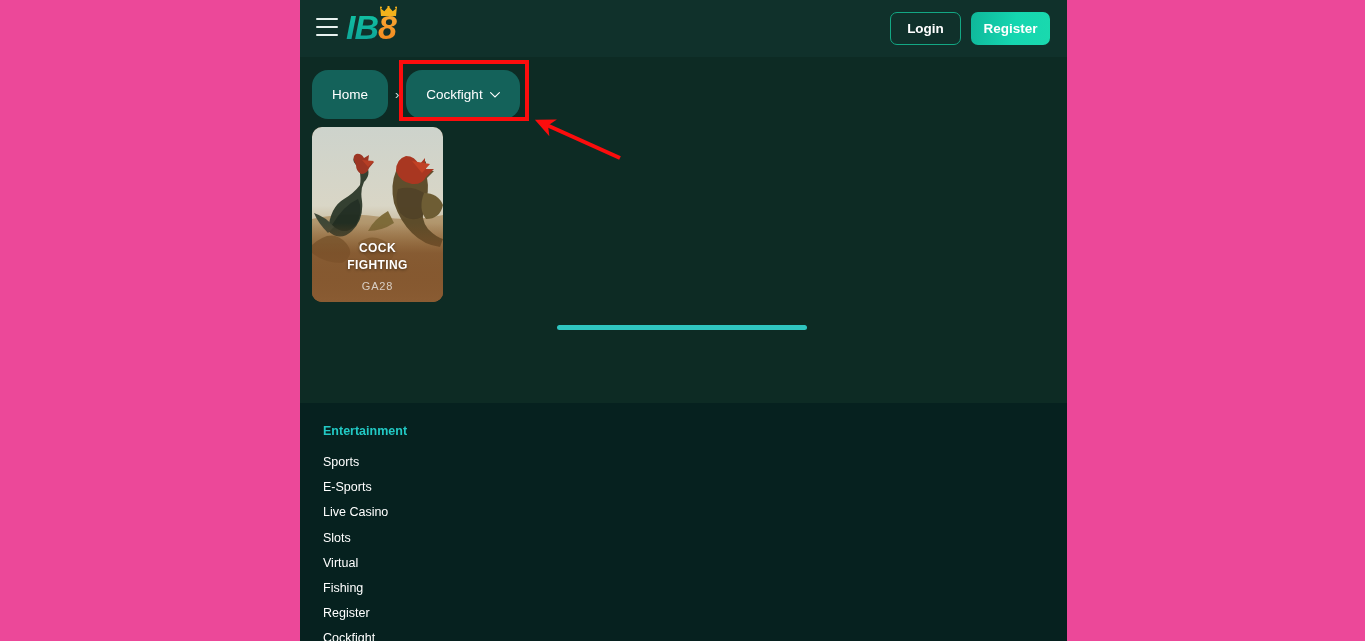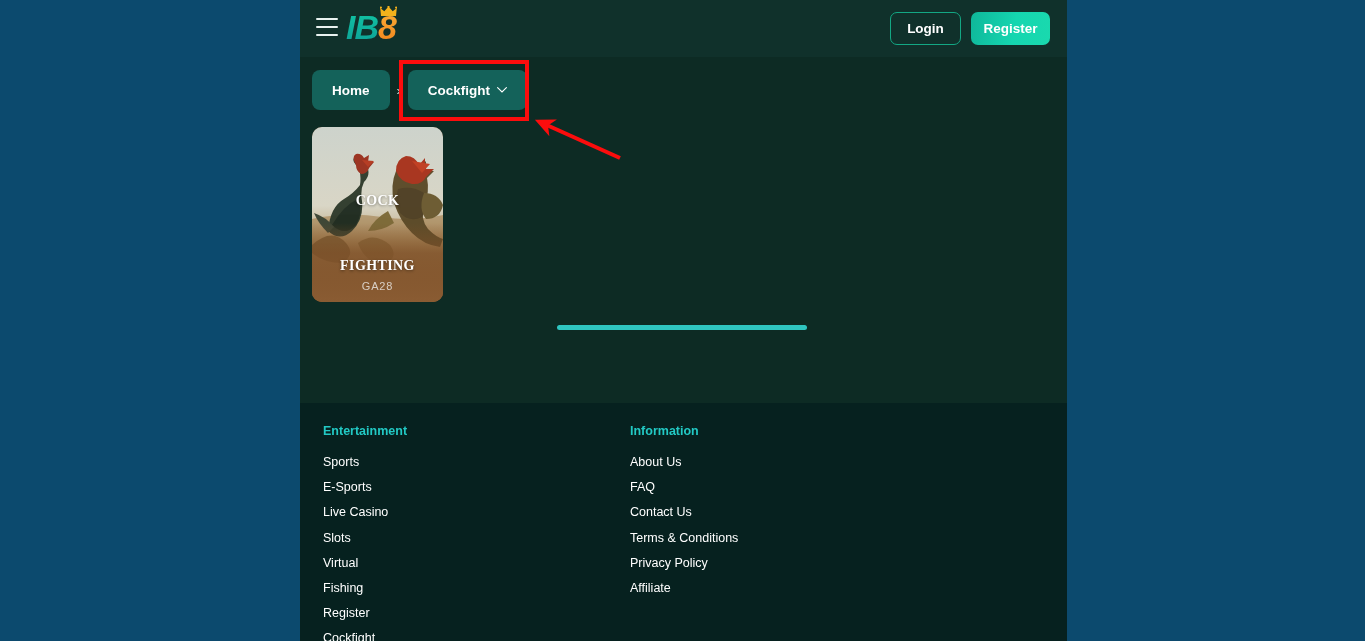--- a/index.html
+++ b/index.html
@@ -7,21 +7,21 @@
     width: 1365px;
     height: 641px;
     overflow: hidden;
     background: #123635;
     font-family: "Liberation Sans", sans-serif;
   }
   #screen {
     position: relative;
     width: 1365px;
     height: 641px;
-    background: #0c4a6e;
+    background: #ec4899;
   }
 
   
   #content-column {
     position: absolute;
     left: 300px;
     top: 0;
     width: 767px;
     height: 641px;
     background: #0d2b24;
@@ -134,33 +134,32 @@
   
   #breadcrumb {
     position: absolute;
     left: 12px;
     top: 70px;
     display: flex;
     align-items: center;
     gap: 0px;
   }
   .crumb-btn {
-    height: 40px;
+    height: 49px;
     border: none;
-    border-radius: 8px;
+    border-radius: 16px;
     background: #14625a;
     color: #ffffff;
     font-size: 13.5px;
     font-family: "Liberation Sans", sans-serif;
     padding: 0 20px;
     cursor: pointer;
     display: flex;
     align-items: center;
     gap: 7px;
-    font-weight: bold;
   }
   #breadcrumb-separator {
     color: #cfe0dd;
     font-size: 13px;
     padding: 0 7px;
     user-select: none;
   }
   .chevron-dn {
     width: 10px; height: 6px;
     display: inline-block;
@@ -185,27 +184,26 @@
   }
   .card-art { position: absolute; inset: 0; }
   .card-textblock {
     position: absolute;
     left: 0; right: 0;
     bottom: 10px;
     text-align: center;
   }
   .card-title {
     color: #ffffff;
-    font-size: 14px;
+    font-size: 12px;
     font-weight: 700;
     line-height: 17px;
     letter-spacing: 0.4px;
     text-shadow: 0 1px 3px rgba(0,0,0,.45);
-    font-family: Liberation Serif, serif;
-    margin-top: 48px;
+    font-family: Liberation Sans, sans-serif;
   }
   .card-subtitle {
     color: #d8cec4;
     font-size: 11px;
     margin-top: 6px;
     letter-spacing: 0.8px;
     font-family: "Liberation Sans", sans-serif;
   }
 
   
@@ -378,29 +376,20 @@
         <a class="footer-link">Sports</a>
         <a class="footer-link">E-Sports</a>
         <a class="footer-link">Live Casino</a>
         <a class="footer-link">Slots</a>
         <a class="footer-link">Virtual</a>
         <a class="footer-link">Fishing</a>
         <a class="footer-link">Register</a>
         <a class="footer-link">Cockfight</a>
       </div>
 
-      <div class="footer-col" id="footer-col-information">
-        <div class="footer-heading">Information</div>
-        <a class="footer-link">About Us</a>
-        <a class="footer-link">FAQ</a>
-        <a class="footer-link">Contact Us</a>
-        <a class="footer-link">Terms &amp; Conditions</a>
-        <a class="footer-link">Privacy Policy</a>
-        <a class="footer-link">Affiliate</a>
-      </div>
     </div>
 
   </div>
 
   <div id="annotation-layer">
     <div id="highlight-box"></div>
     <svg width="1365" height="641" style="position:absolute;left:0;top:0;">
       <defs>
         <marker id="arrowHead" markerWidth="5" markerHeight="5" refX="3.6" refY="2.5" orient="auto" markerUnits="strokeWidth">
           <path d="M0,0.2 L5,2.5 L0,4.8 L1.4,2.5 Z" fill="#fc0d0d"></path>

